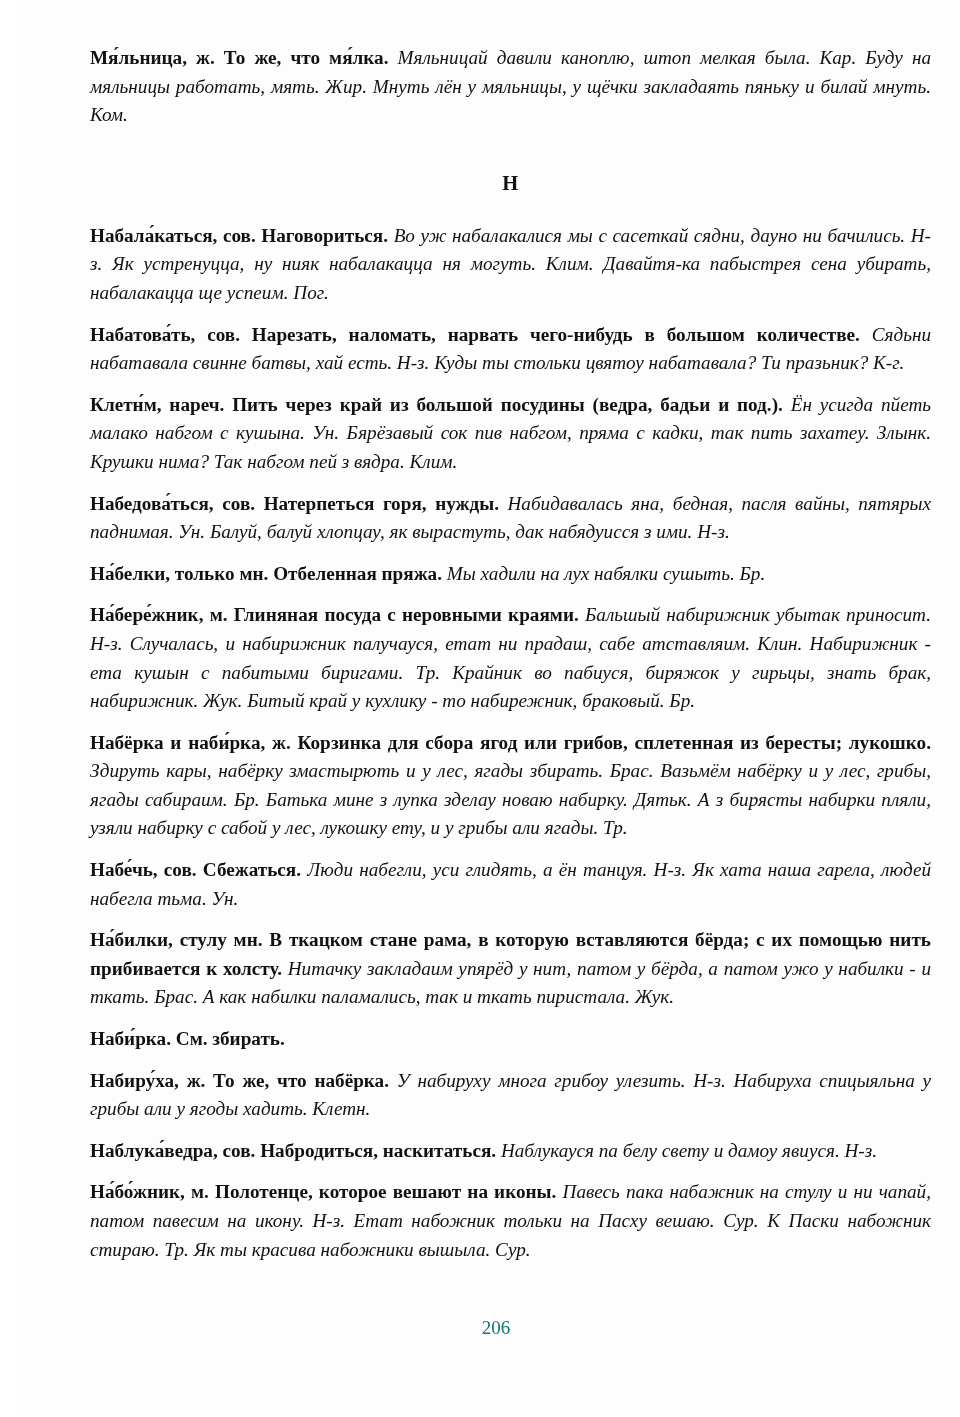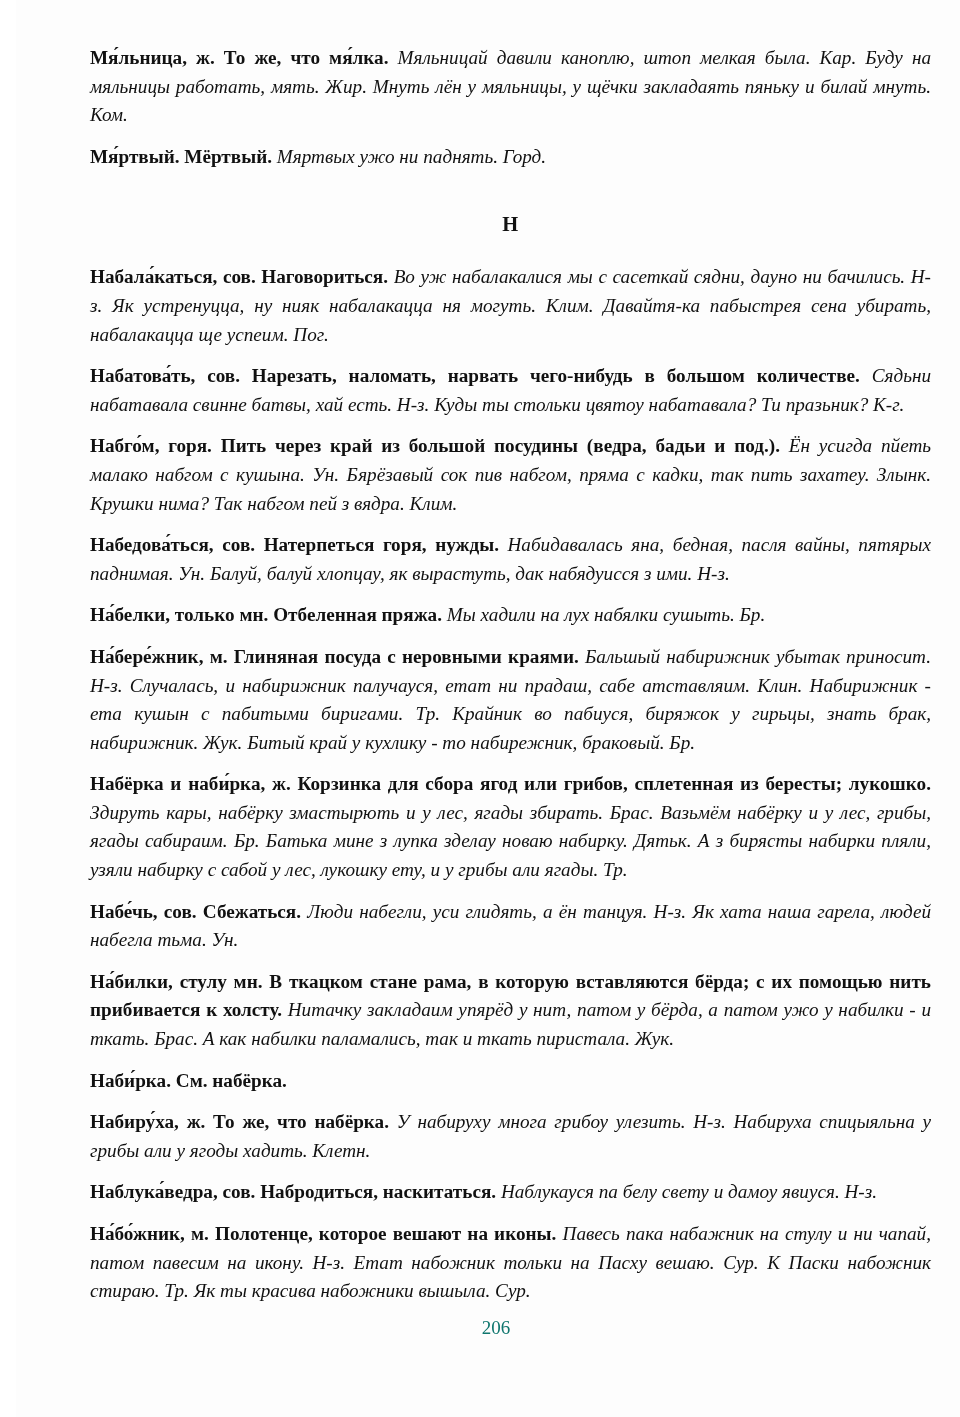--- a/index.html
+++ b/index.html
@@ -80,43 +80,42 @@
   }
 </style>
 </head>
 <body>
 
 <div class="page">
   <div class="column">
 
     <p class="entry"><span class="hw">Мя́льница, ж.</span> <span class="gloss">То же, что мя́лка.</span> <span class="ex">Мяльницай давили каноплю, штоп мелкая была. Кар. Буду на мяльницы работать, мять. Жир. Мнуть лён у мяльницы, у щёчки закладаять пяньку и билай мнуть. Ком.</span></p>
 
-    <p class="entry"><span class="hw">Мя́ртвый.</span> <span class="gloss">Мёртвый.</span> <span class="ex">Мяртвых ужо ни паднять. Горд.</span></p>
 
     <div class="section-letter">Н</div>
 
     <p class="entry"><span class="hw">Набала́каться, сов.</span> <span class="gloss">Наговориться.</span> <span class="ex">Во уж набалакалися мы с сасеткай сядни, дауно ни бачились. Н-з. Як устренуцца, ну нияк набалакацца ня могуть. Клим. Давайтя-ка пабыстрея сена убирать, набалакацца ще успеим. Пог.</span></p>
 
     <p class="entry"><span class="hw">Набатова́ть, сов.</span> <span class="gloss">Нарезать, наломать, нарвать  чего-нибудь в большом количестве.</span> <span class="ex">Сядьни набатавала свинне батвы, хай есть. Н-з. Куды ты стольки цвятоу набатавала? Ти празьник? К-г.</span></p>
 
-    <p class="entry"><span class="hw">Набго́м, горя.</span> <span class="gloss">Пить через край из большой посудины (ведра, бадьи и под.).</span> <span class="ex">Ён усигда пйеть малако набгом с кушына. Ун. Бярёзавый сок пив набгом, пряма с кадки, так пить захатеу. Злынк. Крушки нима? Так набгом пей з вядра. Клим.</span></p>
+    <p class="entry"><span class="hw">Клетн́м, нареч.</span> <span class="gloss">Пить через край из большой посудины (ведра, бадьи и под.).</span> <span class="ex">Ён усигда пйеть малако набгом с кушына. Ун. Бярёзавый сок пив набгом, пряма с кадки, так пить захатеу. Злынк. Крушки нима? Так набгом пей з вядра. Клим.</span></p>
 
     <p class="entry"><span class="hw">Набедова́ться, сов.</span> <span class="gloss">Натерпеться горя, нужды.</span> <span class="ex">Набидавалась яна, бедная, пасля вайны, пятярых паднимая. Ун. Балуй, балуй хлопцау, як вырастуть, дак набядуисся з ими. Н-з.</span></p>
 
     <p class="entry"><span class="hw">На́белки, только мн.</span> <span class="gloss">Отбеленная пряжа.</span> <span class="ex">Мы хадили на лух набялки сушыть. Бр.</span></p>
 
     <p class="entry"><span class="hw">На́бере́жник, м.</span> <span class="gloss">Глиняная посуда с неровными краями.</span> <span class="ex">Бальшый набирижник убытак приносит. Н-з. Случалась, и набирижник палучауся, етат ни прадаш, сабе атставляим. Клин. Набирижник - ета кушын с пабитыми биригами. Тр. Крайник во пабиуся, биряжок у гирьцы, знать брак, набирижник. Жук. Битый край у кухлику - то набирежник, браковый. Бр.</span></p>
 
     <p class="entry"><span class="hw">Набёрка и наби́рка, ж.</span> <span class="gloss">Корзинка для сбора ягод или грибов, сплетенная из бересты; лукошко.</span> <span class="ex">Здируть кары, набёрку змастырють и у лес, ягады збирать. Брас. Вазьмём набёрку и у лес, грибы, ягады сабираим. Бр. Батька мине з лупка зделау новаю набирку. Дятьк.  А з бирясты набирки пляли, узяли набирку с сабой у лес, лукошку ету, и у грибы али ягады. Тр.</span></p>
 
     <p class="entry"><span class="hw">Набе́чь, сов.</span> <span class="gloss">Сбежаться.</span> <span class="ex">Люди набегли, уси глидять, а ён танцуя. Н-з. Як хата наша гарела, людей набегла тьма. Ун.</span></p>
 
     <p class="entry"><span class="hw">На́билки, стулу мн.</span> <span class="gloss">В ткацком стане рама, в которую вставляются бёрда; с их помощью нить прибивается к холсту.</span> <span class="ex">Нитачку закладаим упярёд у нит, патом у бёрда, а патом ужо у набилки - и ткать. Брас. А как набилки паламались, так и ткать пиристала. Жук.</span></p>
 
-    <p class="entry"><span class="hw">Наби́рка.</span> <span class="gloss">См. набёрка.</span></p>
+    <p class="entry"><span class="hw">Наби́рка.</span> <span class="gloss">См. збирать.</span></p>
 
     <p class="entry"><span class="hw">Набиру́ха, ж.</span> <span class="gloss">То же, что набёрка.</span> <span class="ex">У набируху многа грибоу улезить. Н-з. Набируха спицыяльна у грибы али у ягоды хадить. Клетн.</span></p>
 
     <p class="entry"><span class="hw">Наблука́ведра, сов.</span> <span class="gloss">Набродиться, наскитаться.</span> <span class="ex">Наблукауся па белу свету и дамоу явиуся. Н-з.</span></p>
 
     <p class="entry"><span class="hw">На́бо́жник, м.</span> <span class="gloss">Полотенце, которое вешают на иконы.</span> <span class="ex">Павесь пака набажник на стулу и ни чапай, патом павесим на икону. Н-з. Етат набожник тольки на Пасху вешаю. Сур. К Паски набожник стираю. Тр. Як ты красива набожники вышыла. Сур.</span></p>
 
   </div>
 
   <div class="folio">206</div>

